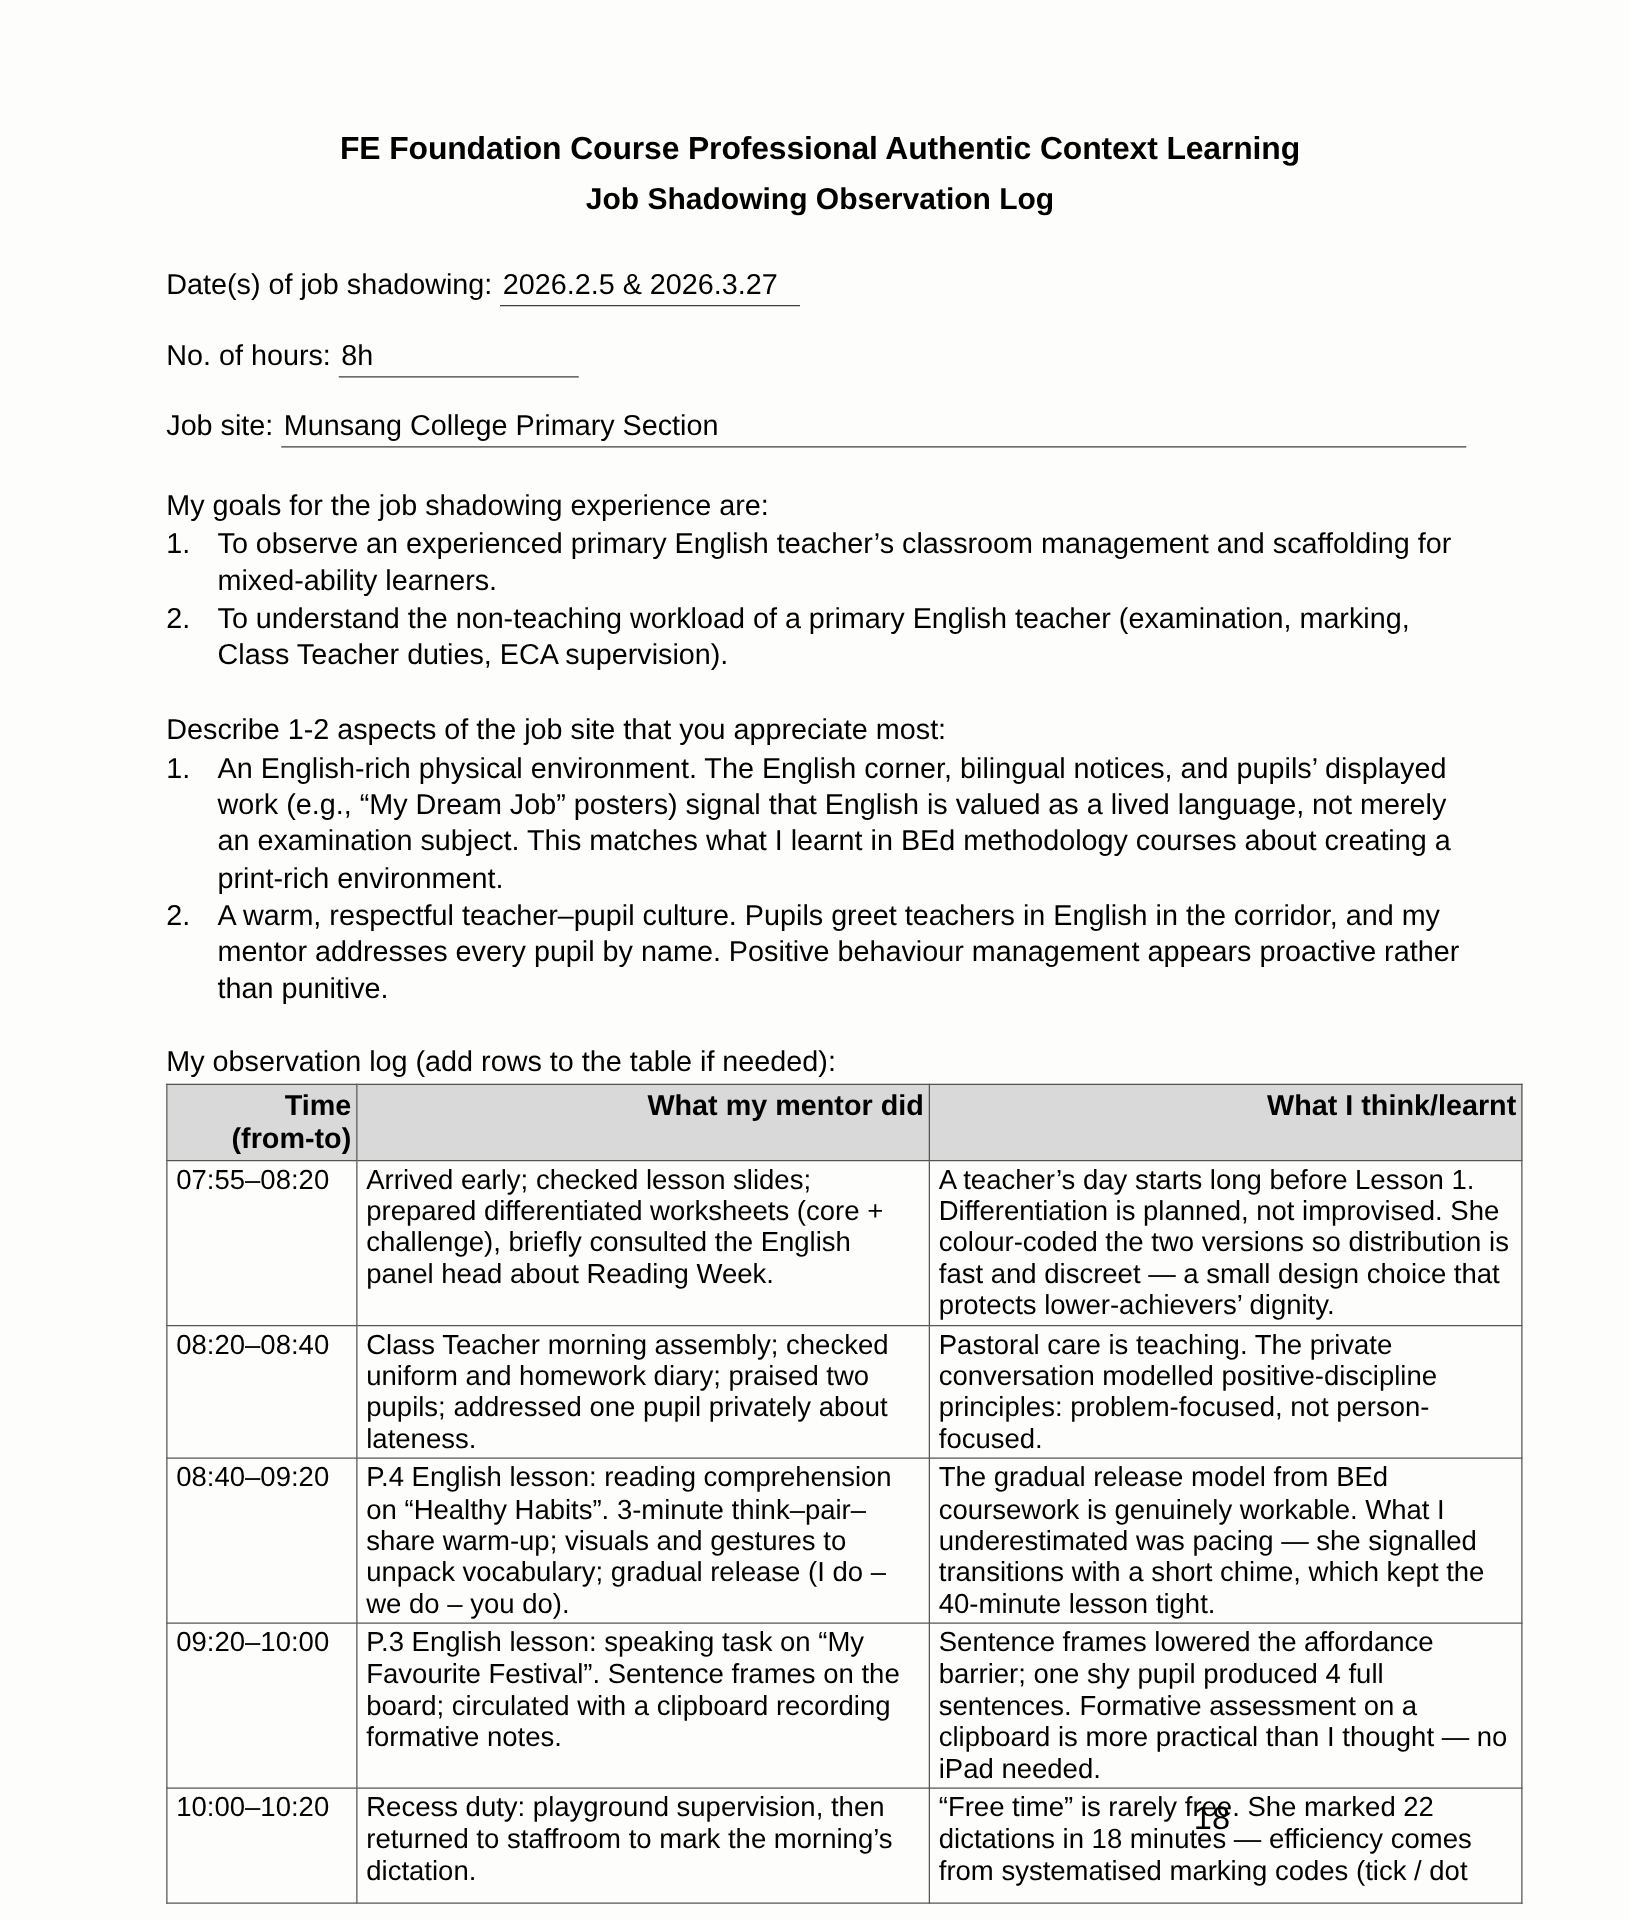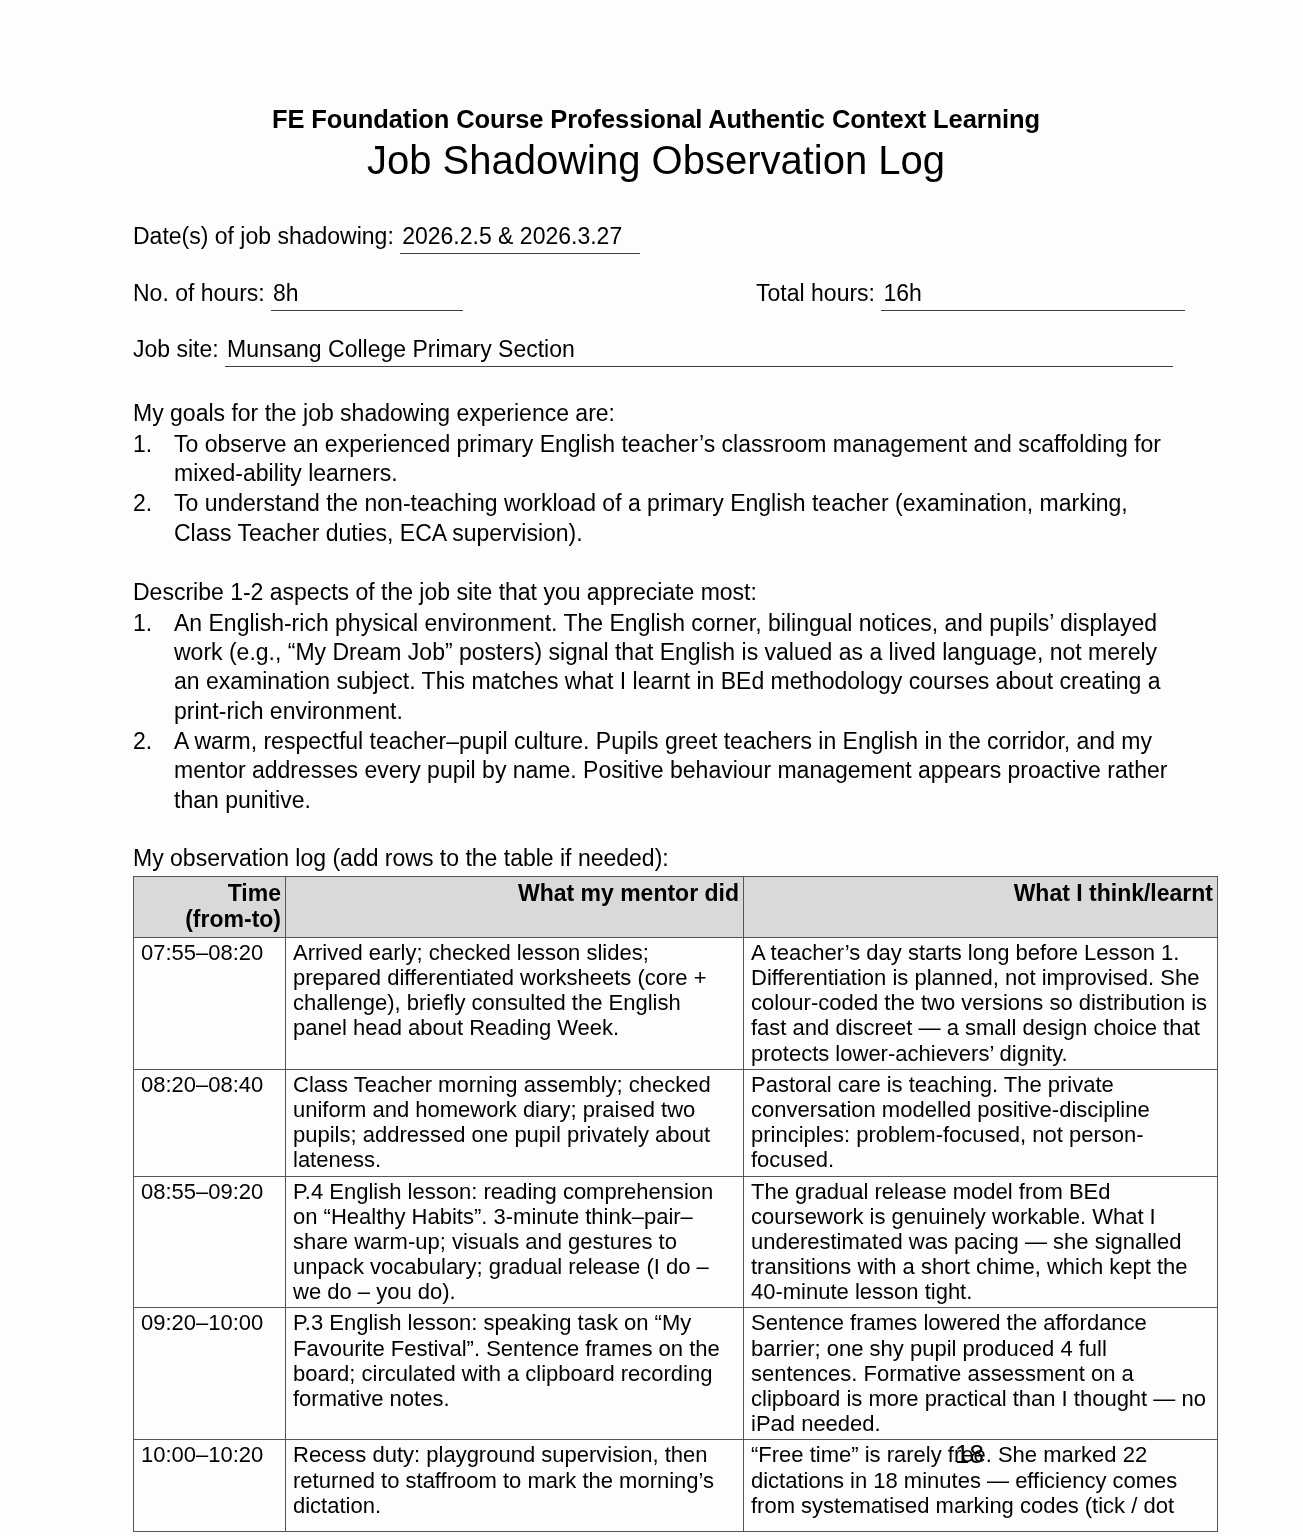--- a/index.html
+++ b/index.html
@@ -31,24 +31,24 @@
 
   
   .title-block { text-align: center; }
   .title-line1 {
     font-size: 25.5px;
     font-weight: bold;
     letter-spacing: -0.1px;
     line-height: 1.22;
   }
   .title-line2 {
-    font-size: 40px;
-    font-weight: normal;
+    font-size: 24px;
+    font-weight: bold;
     line-height: 1.2;
-    margin-top: 1px;
+    margin-top: 11px;
   }
 
   
   .field-row {
     font-size: 23px;
     line-height: 1.3;
     white-space: nowrap;
   }
   .fill {
     display: inline-block;
@@ -161,24 +161,20 @@
 
     <div class="field-row row-date">
       <span>Date(s) of job shadowing:</span>
       <span class="fill fill-dates">2026.2.5 &amp; 2026.3.27</span>
     </div>
 
     <div class="field-row row-hours">
       <span class="left">
         <span>No. of hours:</span>
         <span class="fill fill-hours">8h</span>
-      </span>
-      <span class="right">
-        <span>Total hours:</span>
-        <span class="fill fill-total">16h</span>
       </span>
     </div>
 
     <div class="field-row row-site">
       <span>Job site:</span>
       <span class="fill fill-site">Munsang College Primary Section</span>
     </div>
 
     <div class="prompt">My goals for the job shadowing experience are:</div>
     <ol class="numlist">
@@ -227,21 +223,21 @@
           <td class="time">07:55–08:20</td>
           <td>Arrived early; checked lesson slides; prepared differentiated worksheets (core + challenge), briefly consulted the English panel head about Reading Week.</td>
           <td>A teacher’s day starts long before Lesson 1. Differentiation is planned, not improvised. She colour-coded the two versions so distribution is fast and discreet — a small design choice that protects lower-achievers’ dignity.</td>
         </tr>
         <tr>
           <td class="time">08:20–08:40</td>
           <td>Class Teacher morning assembly; checked uniform and homework diary; praised two pupils; addressed one pupil privately about lateness.</td>
           <td>Pastoral care is teaching. The private conversation modelled positive-discipline principles: problem-focused, not person-focused.</td>
         </tr>
         <tr>
-          <td class="time">08:55–09:20</td>
+          <td class="time">08:40–09:20</td>
           <td>P.4 English lesson: reading comprehension on “Healthy Habits”. 3-minute think–pair–share warm-up; visuals and gestures to unpack vocabulary; gradual release (I do – we do – you do).</td>
           <td>The gradual release model from BEd coursework is genuinely workable. What I underestimated was pacing — she signalled transitions with a short chime, which kept the 40-minute lesson tight.</td>
         </tr>
         <tr>
           <td class="time">09:20–10:00</td>
           <td>P.3 English lesson: speaking task on “My Favourite Festival”. Sentence frames on the board; circulated with a clipboard recording formative notes.</td>
           <td>Sentence frames lowered the affordance barrier; one shy pupil produced 4 full sentences. Formative assessment on a clipboard is more practical than I thought — no iPad needed.</td>
         </tr>
         <tr class="clipped">
           <td class="time">

